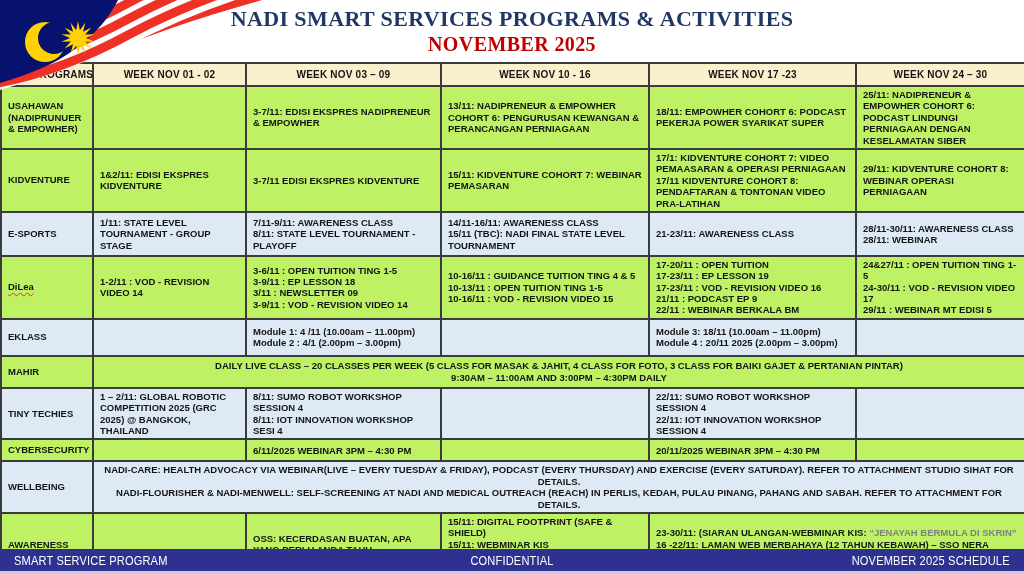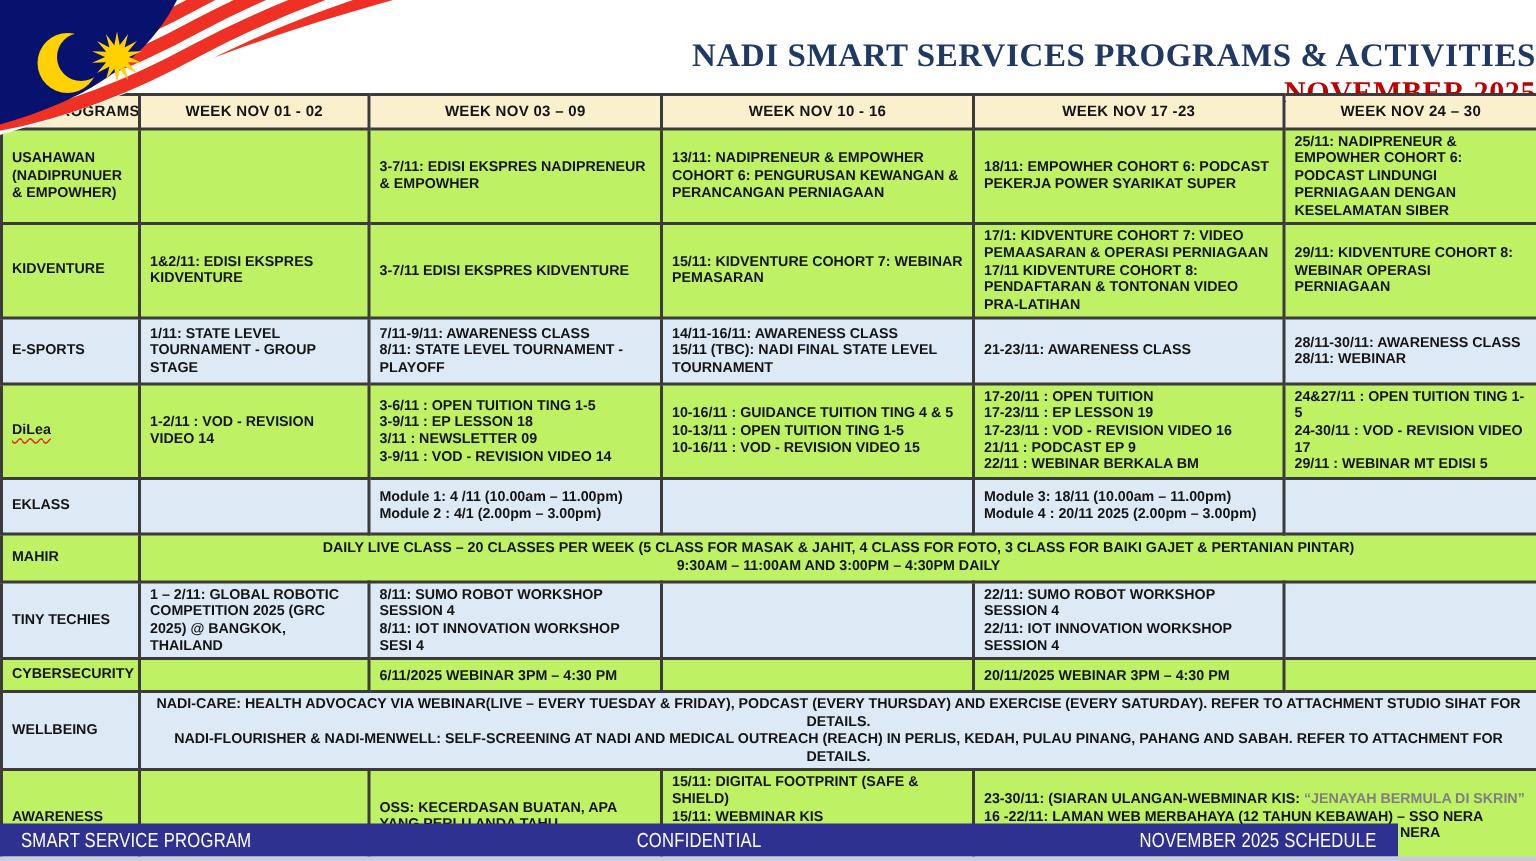--- a/index.html
+++ b/index.html
@@ -1,21 +1,21 @@
 <!DOCTYPE html>
 <html><head>
 <meta charset="utf-8">
 <style>
   *{margin:0;padding:0;box-sizing:border-box}
   html,body{width:1024px;height:574px;overflow:hidden;background:#fff;
     font-family:"Liberation Sans",sans-serif}
   .page{position:relative;width:1024px;height:574px;background:#fff}
 
   
-  .titles{position:absolute;top:24px;left:0;width:100%;text-align:right;z-index:1}
+  .titles{position:absolute;top:6px;left:0;width:100%;text-align:center;z-index:1}
   .title{font-family:"Liberation Serif",serif;font-weight:bold;font-size:22px;
     letter-spacing:.4px;color:#203864}
   .subtitle{font-family:Liberation Serif, serif;font-weight:bold;font-size:20px;
     letter-spacing:.4px;color:#C00000;margin-top:1px}
 
   
   .flag{position:absolute;top:0;left:0;z-index:5;pointer-events:none}
 
   
   table{position:absolute;top:62px;left:0;width:1024px;border-collapse:collapse;
@@ -29,21 +29,21 @@
   td{font-size:9.5px;line-height:1.2;text-align:left}
   td div{margin:0}
   tr.light th,tr.light td{background:#bef264}
   tr.blue th,tr.blue td{background:#DEE9F6}
   td.center{text-align:center}
   .muted{color:#7f7f7f}
   .spell{text-decoration:underline wavy #e0341f;text-decoration-thickness:1px;
     text-underline-offset:2px}
 
   
-  .footer{position:absolute;left:0;top:549px;width:932px;height:22px;
+  .footer{position:absolute;left:0;top:549px;width:1024px;height:22px;
     background:#2E3190;color:#fff;z-index:3}
   .footer span{position:absolute;top:50%;font-size:13.5px;letter-spacing:.2px;
     white-space:nowrap}
   .footer .f-left{left:14px;transform:translateY(-50%) scaleX(.82);transform-origin:left center}
   .footer .f-center{left:50%;transform:translate(-50%,-50%) scaleX(.82)}
   .footer .f-right{right:14px;transform:translateY(-50%) scaleX(.82);transform-origin:right center}
   .footer-strip{position:absolute;left:0;top:571px;width:1024px;height:3px;
     background:#C9CBE0;z-index:3}
 </style>
 </head>

